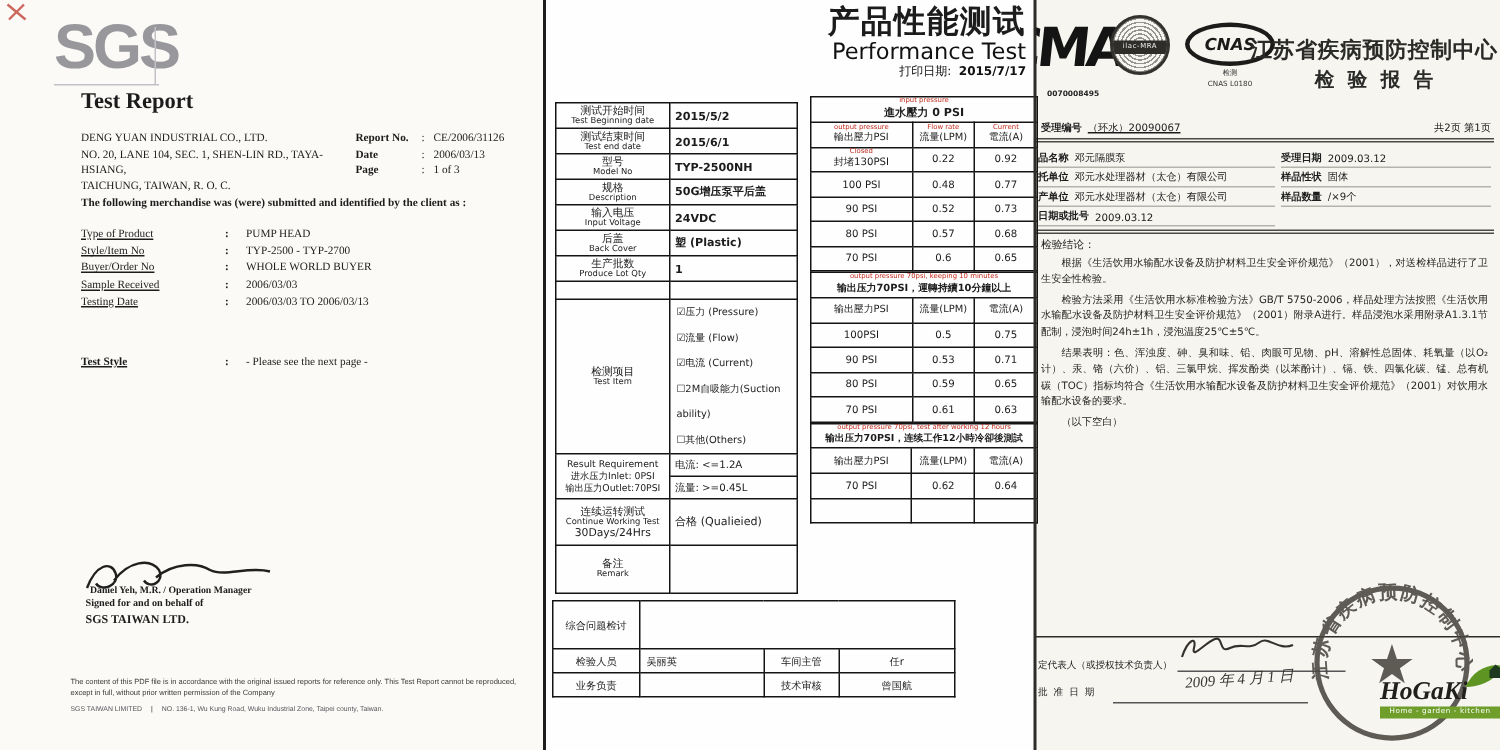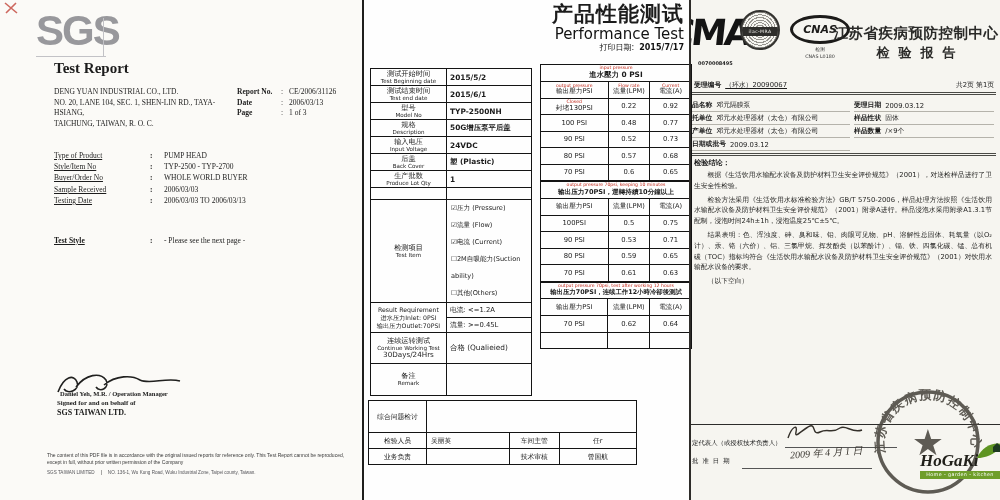--- a/index.html
+++ b/index.html
@@ -52,21 +52,21 @@
   .accept .lbl { font-weight:bold; }
   .accept .no { margin-left:4px;text-decoration:underline; }
   .accept .pg { margin-left:auto; }
   .rule2 { position:absolute; left:2px; width:308px; height:3px; border-top:1px solid #4a4a46; border-bottom:1px solid #4a4a46; }
   .cdc-fields { position:absolute; left:6px; top:99px; width:302px; font-size:6.8px; }
   .cdc-col-l { position:absolute; left:0; top:0; width:158px; }
   .cdc-col-r { position:absolute; left:162px; top:0; width:140px; }
   .cdc-frow { display:flex; height:13px; border-bottom:.5px solid #b5b3ab; align-items:flex-end; padding-bottom:1px; }
   .cdc-frow .lbl { font-weight:bold; margin-right:4px; white-space:nowrap; }
   .cdc-frow .val { white-space:nowrap; overflow:hidden; }
-  .concl { position:absolute; left:8px; top:158px; font-size:7.2px; font-weight:bold; }
+  .concl { position:absolute; left:8px; top:158px; font-size:7.2px; font-weight:normal; }
   .paras { position:absolute; left:8px; top:170px; width:298px; font-size:6.8px; line-height:10.8px; text-align:justify; color:#262624; }
   .paras p { text-indent:2em; margin-bottom:3px; }
   .cdc-hline { position:absolute; left:0; top:424px; width:314px; height:0; border-top:1.5px solid #2c2c2a; }
   .sign-line { position:absolute; left:6px; top:436px; font-size:6.4px; display:flex; align-items:flex-end; }
   .sign-line .lbl { white-space:nowrap; }
   .sign-line .slot { width:112px; border-bottom:1px solid #555; height:12px; margin-left:4px; }
   .date-line { position:absolute; left:6px; top:457px; font-size:6.4px; display:flex; align-items:flex-start; }
   .date-line .lbl { letter-spacing:4px; white-space:nowrap; }
   .date-line .slot { width:130px; border-bottom:1px solid #555; height:12px; margin-left:8px; }
   .hand-sig { position:absolute; left:96px; top:420px; }
@@ -243,20 +243,21 @@
           <span class="sep">:</span>
           <span>2006/03/13</span>
         </div>
       <div class="meta-row">
           <span class="lbl">Page</span>
           <span class="sep">:</span>
           <span>1 of 3</span>
         </div>
     </div>
 
+    <div class="intro">The following merchandise was (were) submitted and identified by the client as :</div>
 
     <div class="fields">
       <div class="f-row">
           <span class="lbl">Type of Product</span>
           <span class="sep">:</span>
           <span class="val">PUMP HEAD</span>
         </div>
       <div class="f-row">
           <span class="lbl">Style/Item No</span>
           <span class="sep">:</span>

